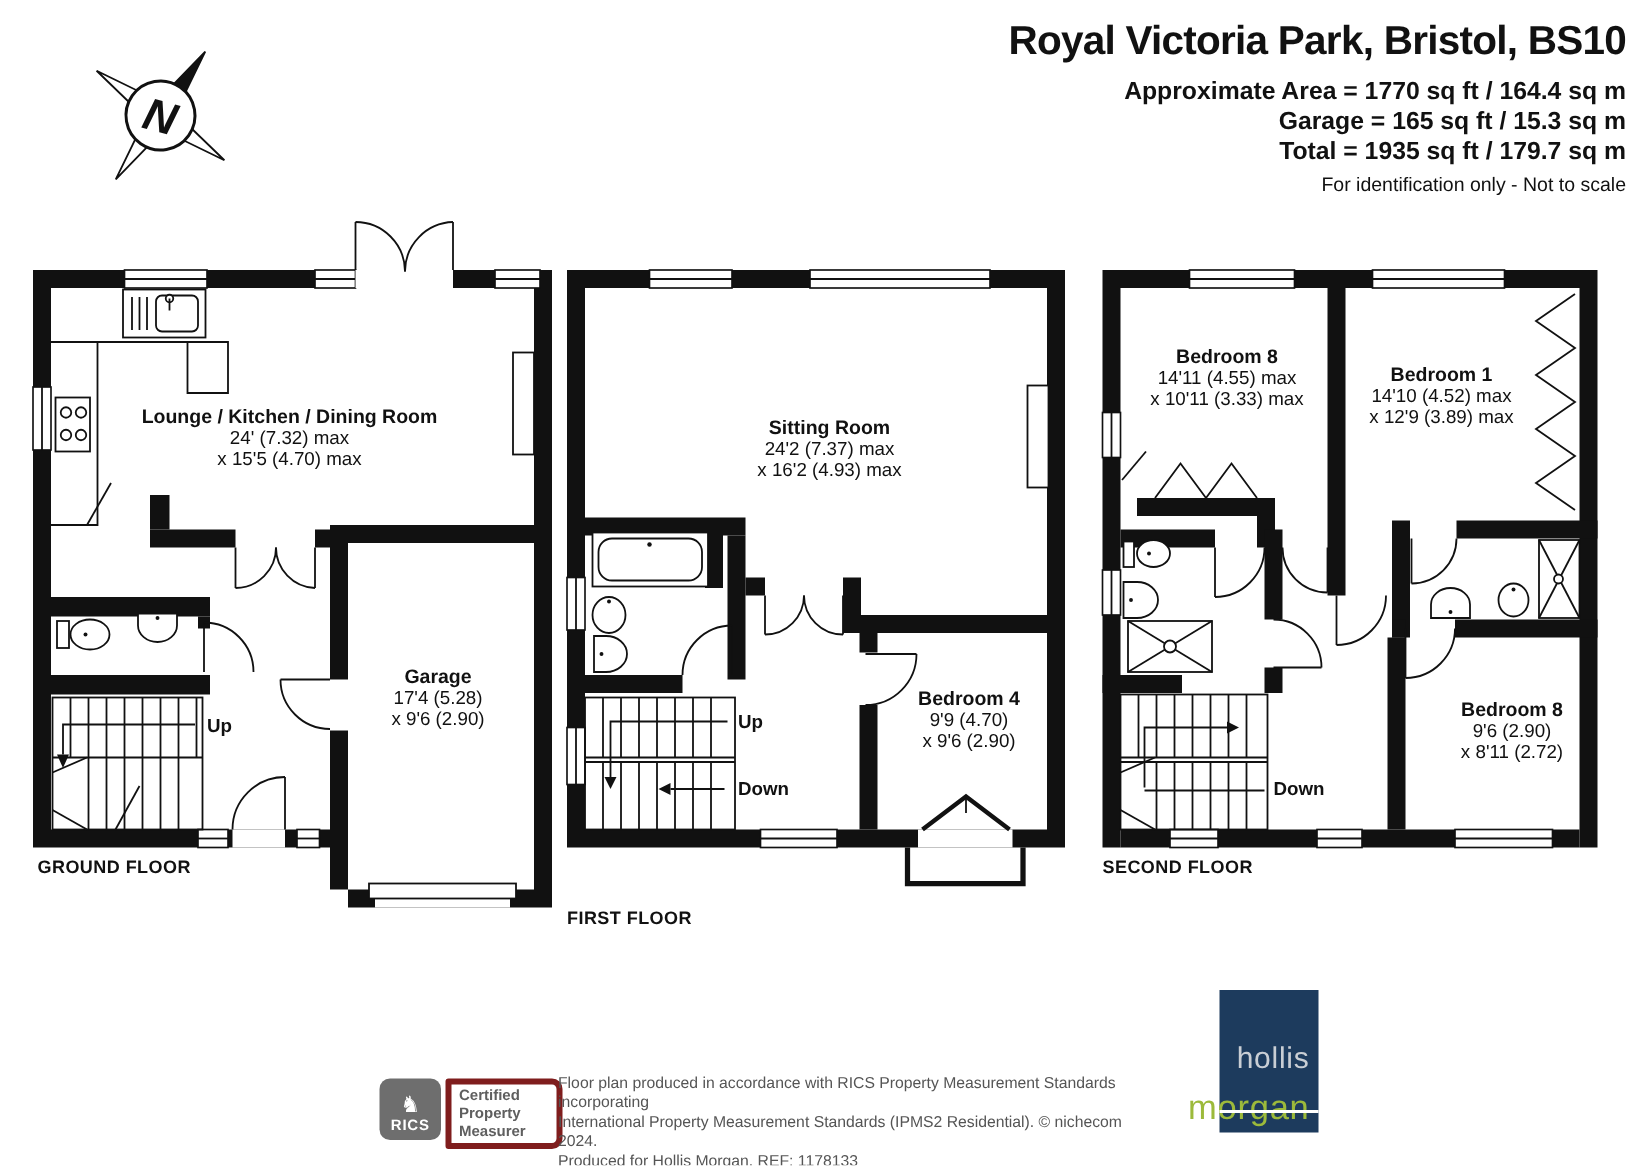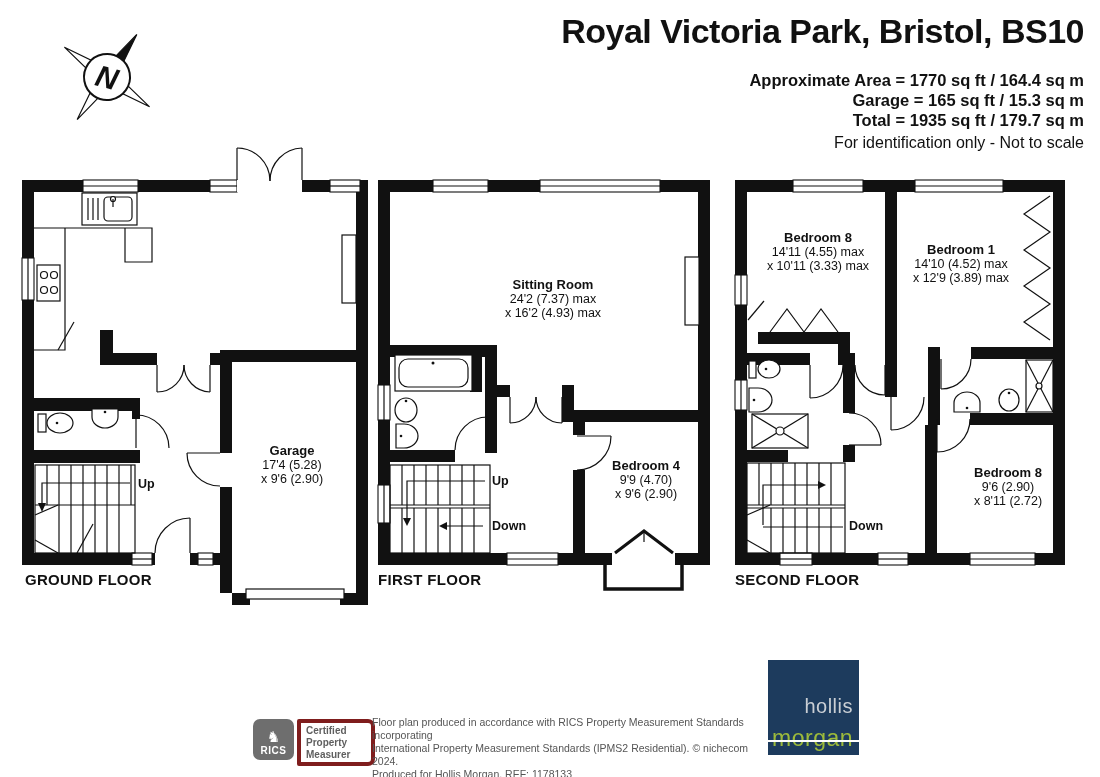--- a/index.html
+++ b/index.html
@@ -9,38 +9,38 @@
   
   .w{fill:#111;}
   .win{fill:#fff;stroke:#111;stroke-width:1.1;}
   .op{fill:#fff;}
   .tl{fill:none;stroke:#111;stroke-width:1.2;}
   .fx{fill:#fff;stroke:#111;stroke-width:1.2;}
   .th{fill:none;stroke:#111;stroke-width:3.5;}
   .ah{fill:#111;}
   
   .hdr{position:absolute;right:16px;top:12px;text-align:right;}
-  .hdr .title{font-size:34px;font-weight:bold;letter-spacing:-0.5px;}
-  .hdr .area{font-size:16.5px;font-weight:bold;line-height:20px;margin-top:19px;}
-  .hdr .note{font-size:16px;margin-top:4px;}
+  .hdr .title{font-size:27px;font-weight:bold;letter-spacing:-0.5px;}
+  .hdr .area{font-size:16.5px;font-weight:bold;line-height:20px;margin-top:8px;}
+  .hdr .note{font-size:13px;margin-top:4px;}
   .room-label{position:absolute;transform:translateX(-50%);text-align:center;width:max-content;line-height:14px;}
   .room-name{font-size:13px;font-weight:bold;}
   .room-dim{font-size:12.5px;}
-  .floor-label{position:absolute;font-size:15px;font-weight:bold;letter-spacing:0.3px;}
+  .floor-label{position:absolute;font-size:12px;font-weight:bold;letter-spacing:0.3px;}
   .stair-label{position:absolute;font-size:12.5px;font-weight:bold;}
   
   .rics-box{position:absolute;left:253px;top:719px;width:41px;height:41px;background:#6e6e6e;
             border-radius:7px;display:flex;flex-direction:column;align-items:center;justify-content:flex-end;}
   .rics-lion{color:#fff;font-size:15px;line-height:15px;}
   .rics-word{color:#fff;font-size:10px;font-weight:bold;margin:1px 0 4px 0;letter-spacing:0.5px;}
   .cpm-box{position:absolute;left:297px;top:719px;width:62px;height:35px;border:4px solid #7f1d1d;
            border-radius:2px 7px 7px 2px;padding:2px 3px 2px 5px;color:#5f5f5f;
            font-size:10px;font-weight:bold;line-height:12px;background:#fff;}
   .disclaimer{position:absolute;left:372px;top:716px;width:400px;font-size:10.5px;line-height:13px;color:#555;}
-  .hm-logo{position:absolute;left:768px;top:660px;width:91px;height:95px;background:#1d3b5d;}
+  .hm-logo{position:absolute;left:813px;top:660px;width:66px;height:95px;background:#1d3b5d;}
   .hm-text{position:absolute;right:6px;top:36px;text-align:right;line-height:1;}
   .hm-hollis{color:#c9ced4;font-size:20px;letter-spacing:0.5px;}
   .hm-morgan{color:#9cba3b;font-size:23px;letter-spacing:0.5px;margin-top:11px;}
   .hm-line{position:absolute;left:0;right:0;bottom:13px;height:2.5px;background:#fff;}
   .compass{position:absolute;left:52px;top:22px;width:110px;height:110px;}
 </style>
 </head>
 <body>
 
 <div class="page">
@@ -373,20 +373,25 @@
   <div class="hdr">
     <div class="title">Royal Victoria Park, Bristol, BS10</div>
     <div class="area">
       <div>Approximate Area = 1770 sq ft / 164.4 sq m</div>
       <div>Garage = 165 sq ft / 15.3 sq m</div>
       <div>Total = 1935 sq ft / 179.7 sq m</div>
     </div>
     <div class="note">For identification only - Not to scale</div>
   </div>
 
+  <div class="room-label" style="left:193px;top:271px">
+    <div class="room-name">Lounge / Kitchen / Dining Room</div>
+    <div class="room-dim">24' (7.32) max</div>
+    <div class="room-dim">x 15'5 (4.70) max</div>
+  </div>
   <div class="room-label" style="left:292px;top:444px">
     <div class="room-name">Garage</div>
     <div class="room-dim">17'4 (5.28)</div>
     <div class="room-dim">x 9'6 (2.90)</div>
   </div>
   <div class="room-label" style="left:553px;top:278px">
     <div class="room-name">Sitting Room</div>
     <div class="room-dim">24'2 (7.37) max</div>
     <div class="room-dim">x 16'2 (4.93) max</div>
   </div>
@@ -410,21 +415,21 @@
     <div class="room-dim">9'6 (2.90)</div>
     <div class="room-dim">x 8'11 (2.72)</div>
   </div>
 
   <div class="stair-label" style="left:138px;top:477px">Up</div>
   <div class="stair-label" style="left:492px;top:474px">Up</div>
   <div class="stair-label" style="left:492px;top:519px">Down</div>
   <div class="stair-label" style="left:849px;top:519px">Down</div>
 
   <div class="floor-label" style="left:25px;top:571px">GROUND FLOOR</div>
-  <div class="floor-label" style="left:378px;top:571px">FIRST FLOOR</div>
+  <div class="floor-label" style="left:378px;top:605px">FIRST FLOOR</div>
   <div class="floor-label" style="left:735px;top:571px">SECOND FLOOR</div>
 
   <div class="rics-box">
     <div class="rics-lion">♞</div>
     <div class="rics-word">RICS</div>
   </div>
   <div class="cpm-box">
     <div>Certified</div>
     <div>Property</div>
     <div>Measurer</div>

